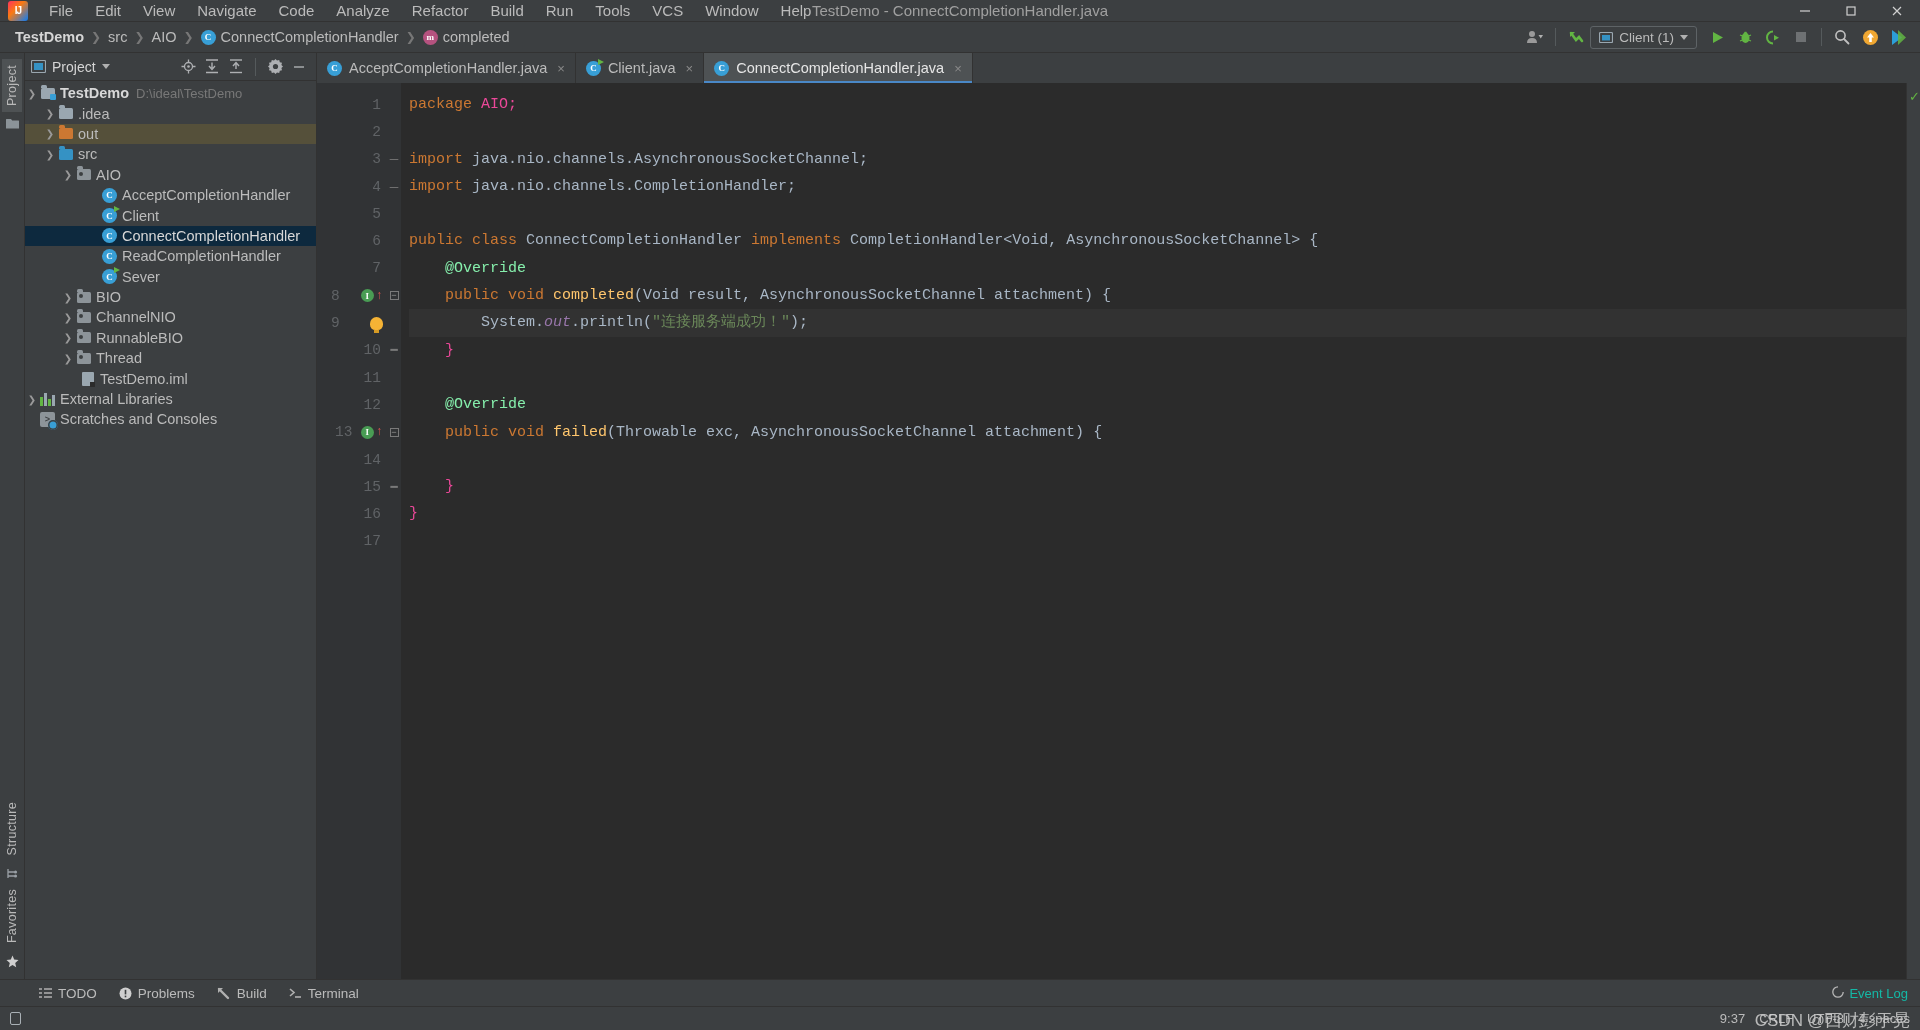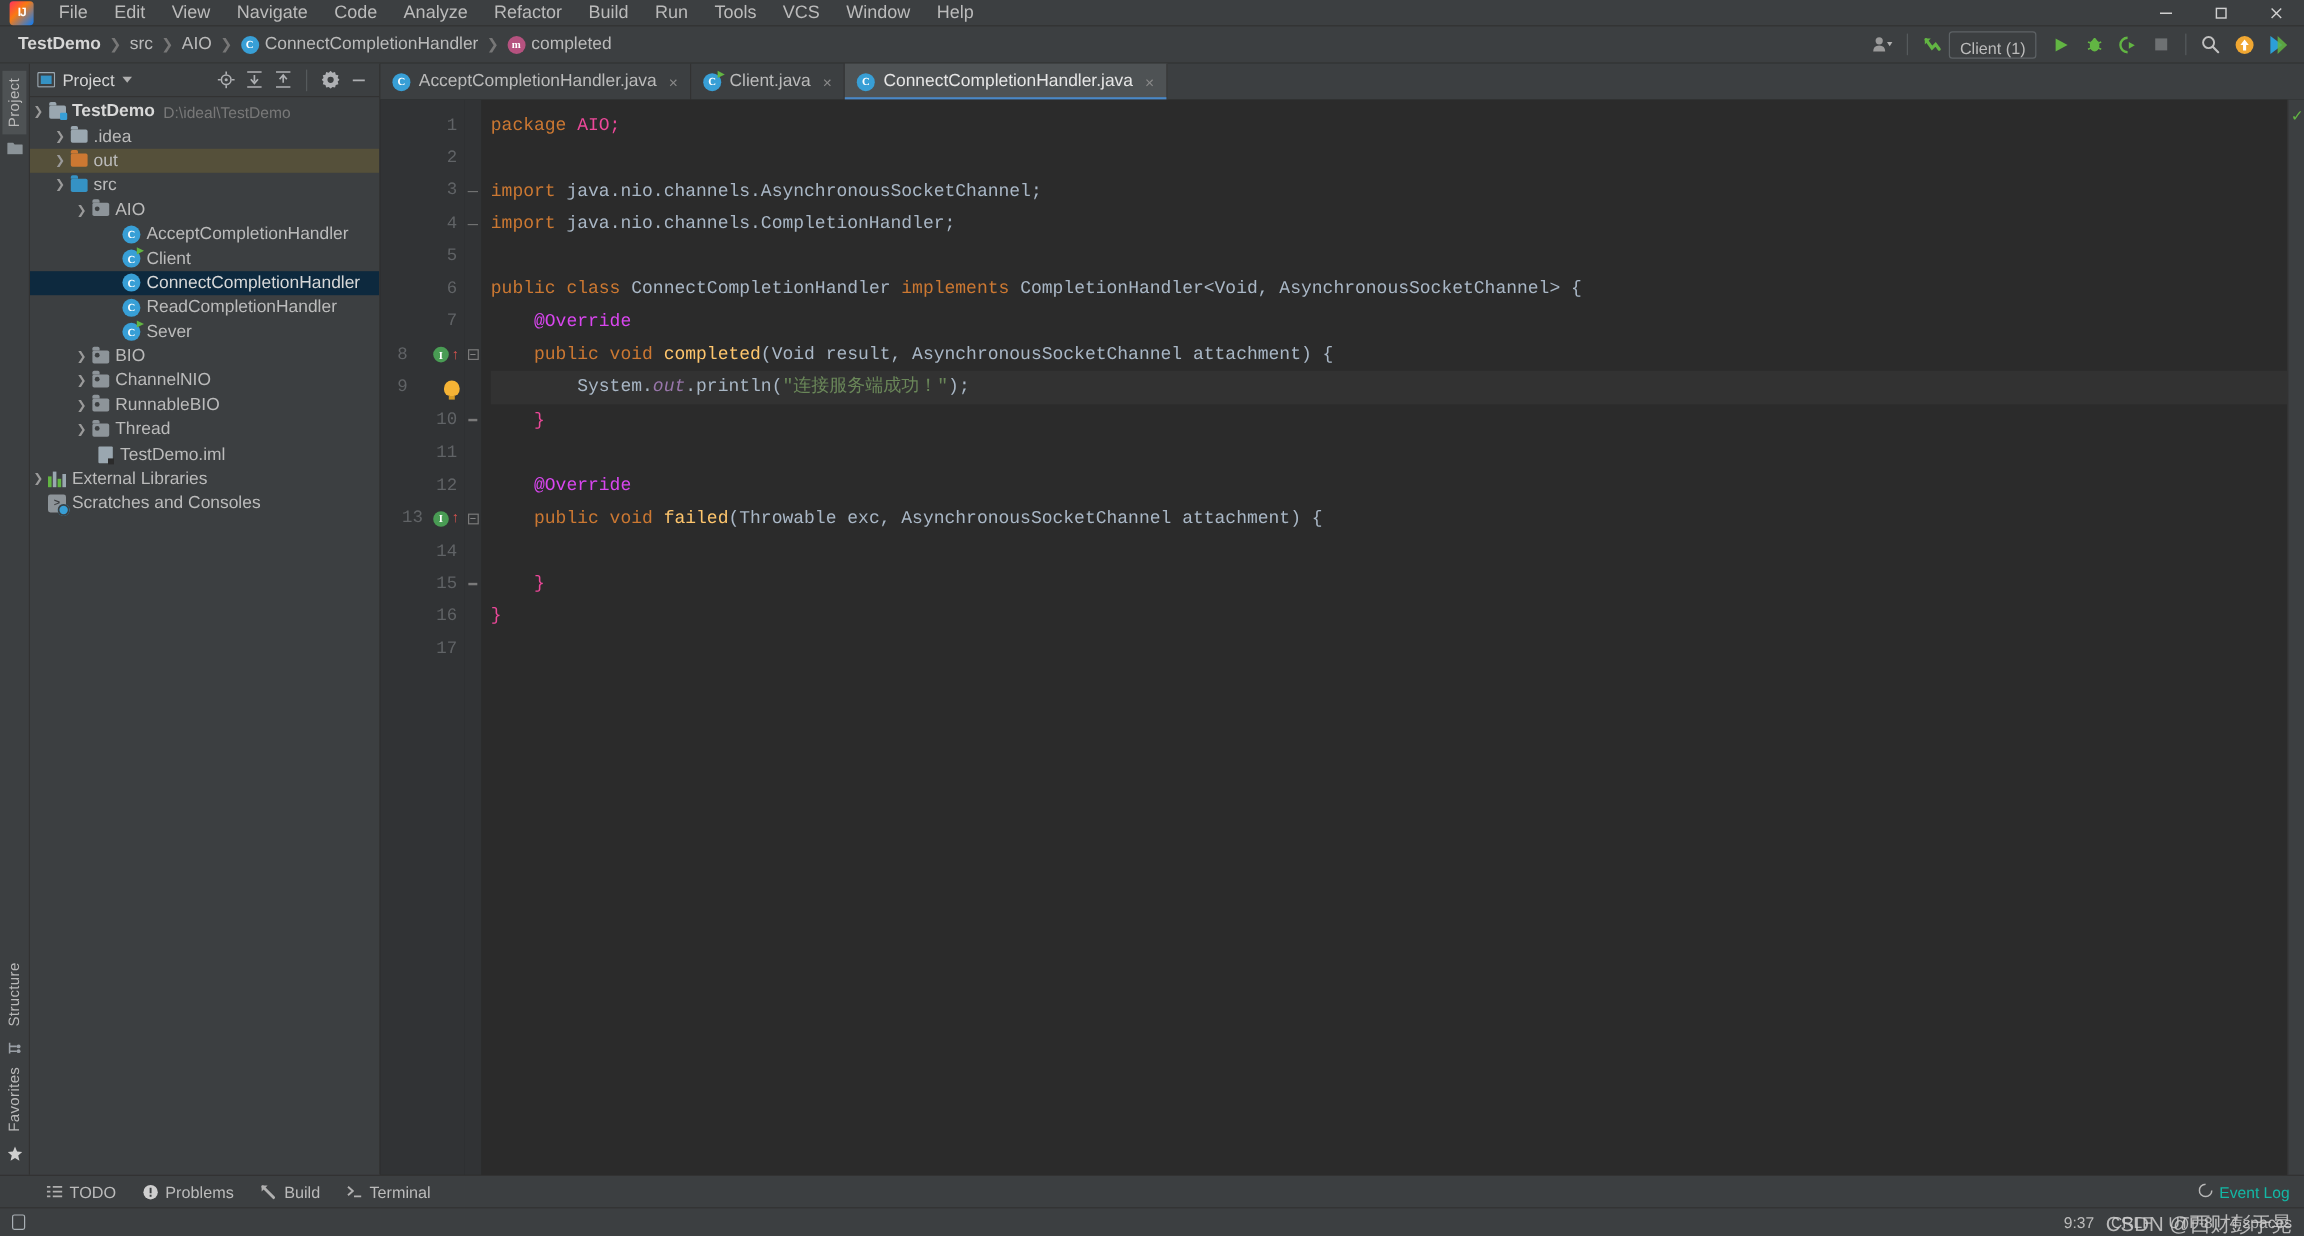--- a/index.html
+++ b/index.html
@@ -62,21 +62,20 @@
   .nav-right { margin-left:auto; display:flex; align-items:center; gap:0px; padding-right:8px; }
   .tb-btn {
     width:28px; height:26px; display:flex; align-items:center; justify-content:center;
     color:#b4b4b4;
   }
   .vsep { width:1px; height:18px; background:#555a5c; margin:0 6px; }
   .runcfg {
     display:flex; align-items:center; gap:6px; height:23px; padding:0 8px;
     border:1px solid #5e6366; border-radius:3px; color:#bbbbbb; font-size:13.5px;
     margin-right:6px;
-    flex-direction:column;
   }
   .tri-down { width:0;height:0;border-left:4px solid transparent;border-right:4px solid transparent;border-top:5px solid #b0b0b0; }
 
   
   .body { flex:1; display:flex; min-height:0; }
 
   
   .leftstrip {
     width:25px; background:#3c3f41; border-right:1px solid #323232;
     display:flex; flex-direction:column; align-items:center; flex:none;
@@ -213,21 +212,21 @@
 
   .code {
     flex:1; padding:8px 0 0 8px; font-family:"Liberation Mono", monospace;
     font-size:15px; line-height:27.3px; color:#a9b7c6; white-space:pre;
     overflow:hidden; position:relative;
   }
   .cline { height:27.3px; }
   .cline.current { background:#323232; }
   .kw { color:#cc7832; }
   .str { color:#6a8759; }
-  .ann { color:#d946ef; }
+  .ann { color:#86efac; }
   .fld { color:#9876aa; font-style:italic; }
   .mth { color:#ffc66d; }
   .typ { color:#a9b7c6; }
   .pnc { color:#ec4899; }
 
   .right-rail {
     width:14px; background:#3c3f41; flex:none; position:relative; border-left:1px solid #323232;
   }
   .check-ok { position:absolute; top:6px; left:2px; color:#62b543; font-size:13px; }
 
@@ -276,20 +275,21 @@
       <div class="menu-item">Code</div>
       <div class="menu-item">Analyze</div>
       <div class="menu-item">Refactor</div>
       <div class="menu-item">Build</div>
       <div class="menu-item">Run</div>
       <div class="menu-item">Tools</div>
       <div class="menu-item">VCS</div>
       <div class="menu-item">Window</div>
       <div class="menu-item">Help</div>
     </div>
+    <div class="win-title">TestDemo - ConnectCompletionHandler.java</div>
     <div class="win-ctrls">
       <div class="win-btn">
         <svg width="12" height="12" viewBox="0 0 12 12">
             <path d="M1 6 H11" stroke="#d0d0d0" stroke-width="1.2"></path>
           </svg>
       </div>
       <div class="win-btn">
         <svg width="12" height="12" viewBox="0 0 12 12">
             <rect x="2" y="2" width="8" height="8" fill="none" stroke="#d0d0d0" stroke-width="1.2"></rect>
           </svg>

